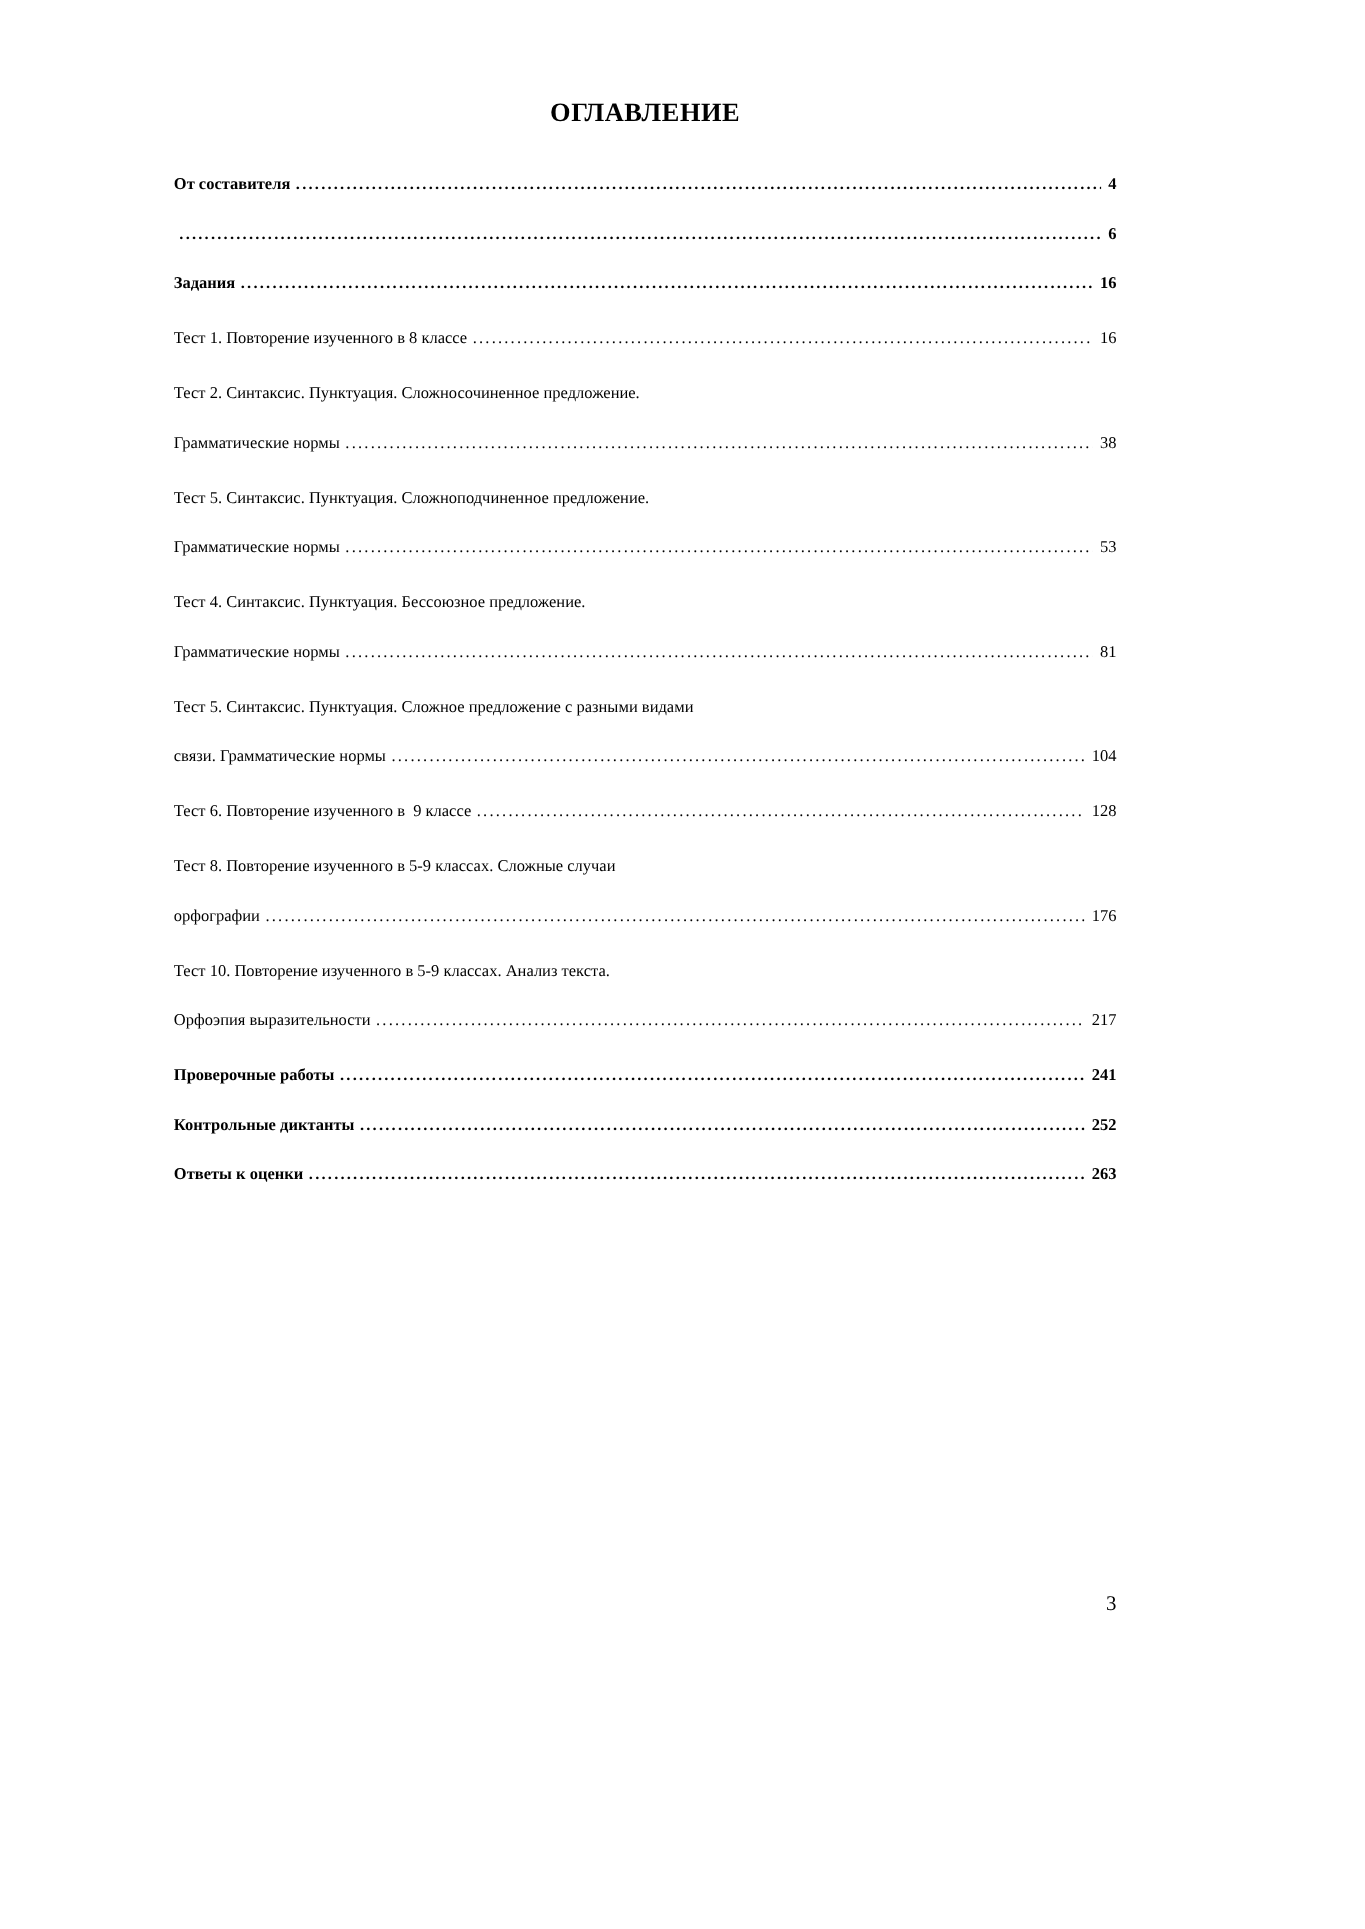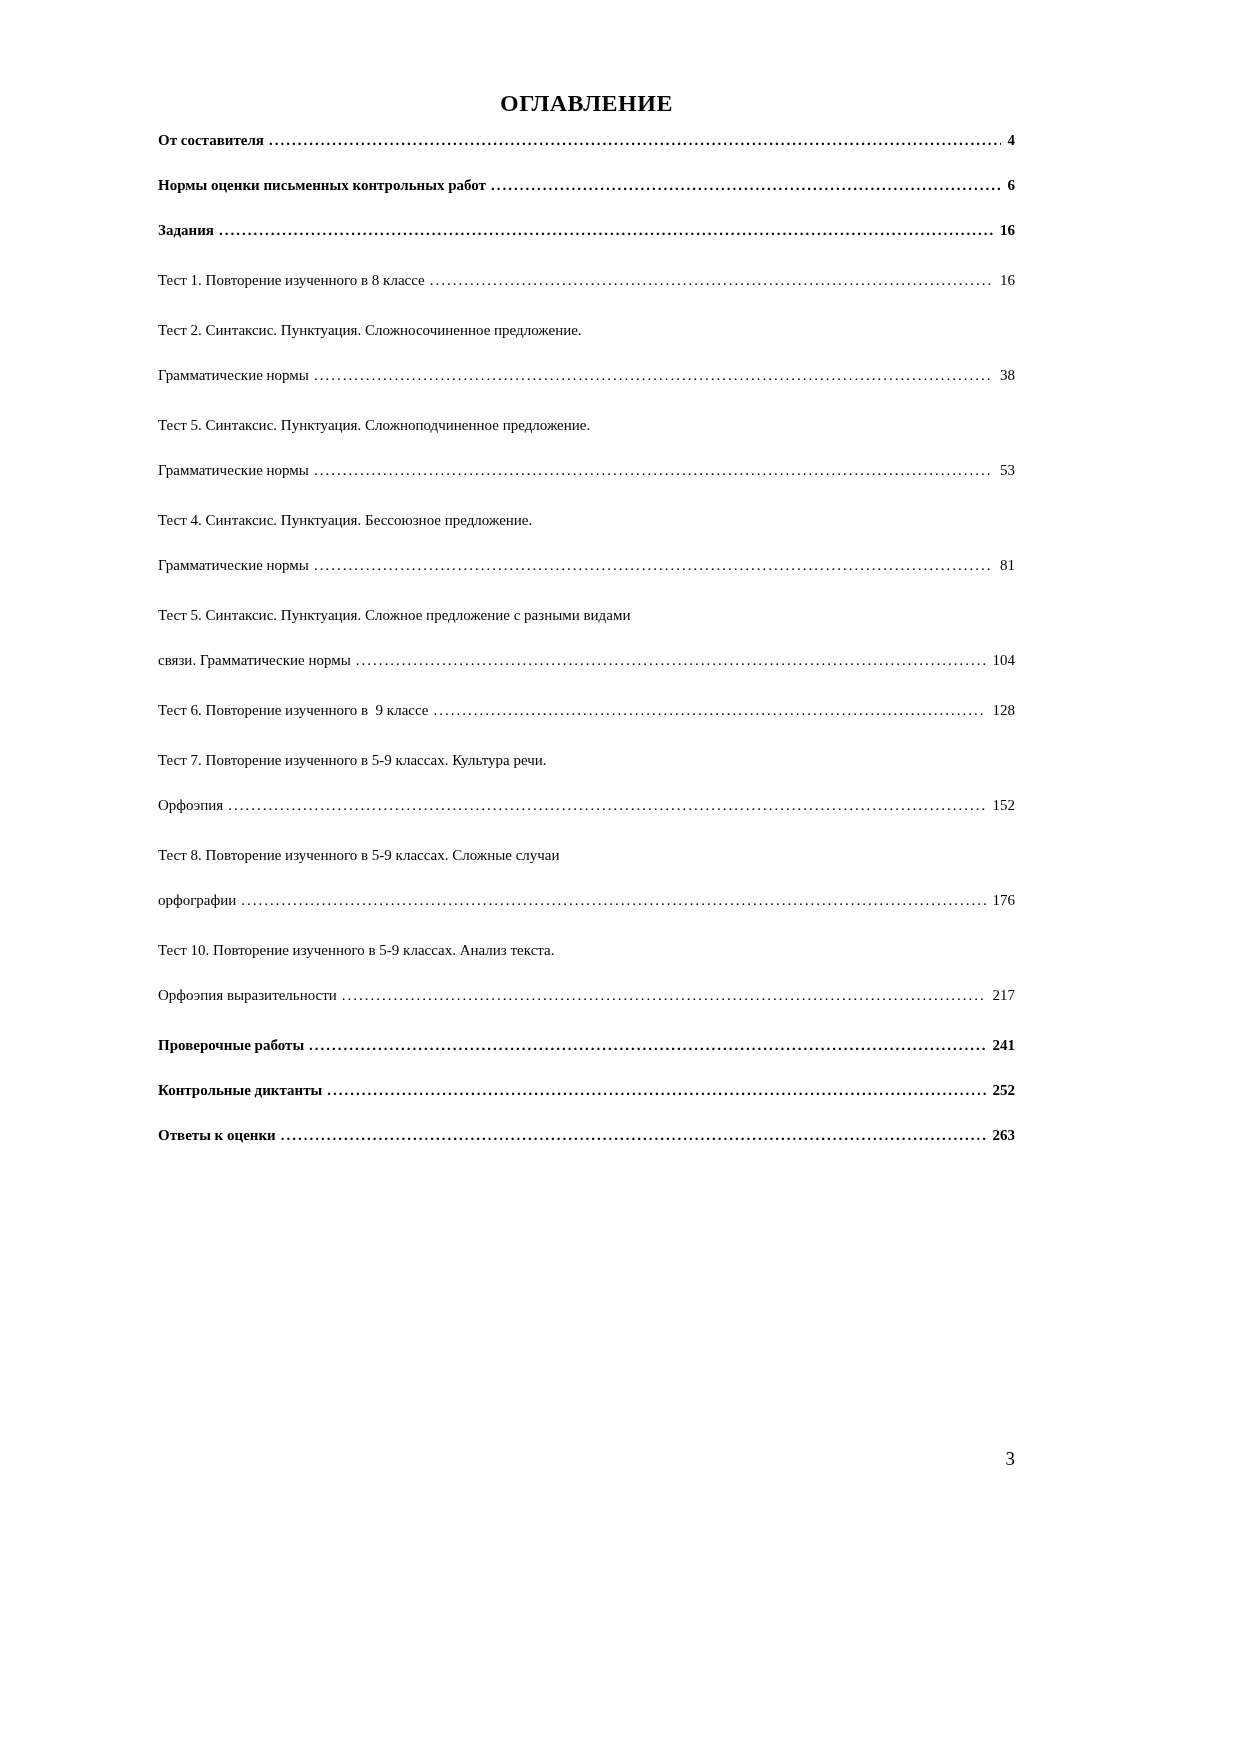--- a/index.html
+++ b/index.html
@@ -14,20 +14,21 @@
     height: 1754px;
     margin: 0 auto;
     background: #ffffff;
     padding: 88px 226px 0 158px;
   }
   .toc-title {
     text-align: center;
     font-size: 24px;
     font-weight: bold;
     line-height: 30px;
+    margin-bottom: 28px;
     letter-spacing: 0.5px;
   }
   .toc { width: 100%; }
   .toc-entry {
     font-size: 15px;
     line-height: 45px;
   }
   .toc-entry.regular { margin: 5px 0; text-align: center; }
   .toc-entry.bold { font-weight: bold; }
   .toc-line {
@@ -65,21 +66,20 @@
   <div class="toc">
       <div class="toc-entry bold">
         <div class="toc-line">
           <span class="toc-text">От составителя</span>
           <span class="leader"></span>
           <span class="page-num">4</span>
         </div>
       </div>
       <div class="toc-entry bold">
         <div class="toc-line">
-          <span class="toc-text">Нормы оценки письменных контрольных работ</span>
           <span class="leader"></span>
           <span class="page-num">6</span>
         </div>
       </div>
       <div class="toc-entry bold">
         <div class="toc-line">
           <span class="toc-text">Задания</span>
           <span class="leader"></span>
           <span class="page-num">16</span>
         </div>
@@ -133,30 +133,20 @@
       </div>
       <div class="toc-entry regular">
         <div class="toc-line">
           <span class="toc-text">Тест 6. Повторение изученного в  9 классе</span>
           <span class="leader"></span>
           <span class="page-num">128</span>
         </div>
       </div>
       <div class="toc-entry regular">
         <div class="toc-line">
-          <span class="toc-text">Тест 7. Повторение изученного в 5-9 классах. Культура речи.</span>
-        </div>
-        <div class="toc-line">
-          <span class="toc-text">Орфоэпия</span>
-          <span class="leader"></span>
-          <span class="page-num">152</span>
-        </div>
-      </div>
-      <div class="toc-entry regular">
-        <div class="toc-line">
           <span class="toc-text">Тест 8. Повторение изученного в 5-9 классах. Сложные случаи</span>
         </div>
         <div class="toc-line">
           <span class="toc-text">орфографии</span>
           <span class="leader"></span>
           <span class="page-num">176</span>
         </div>
       </div>
       <div class="toc-entry regular">
         <div class="toc-line">

